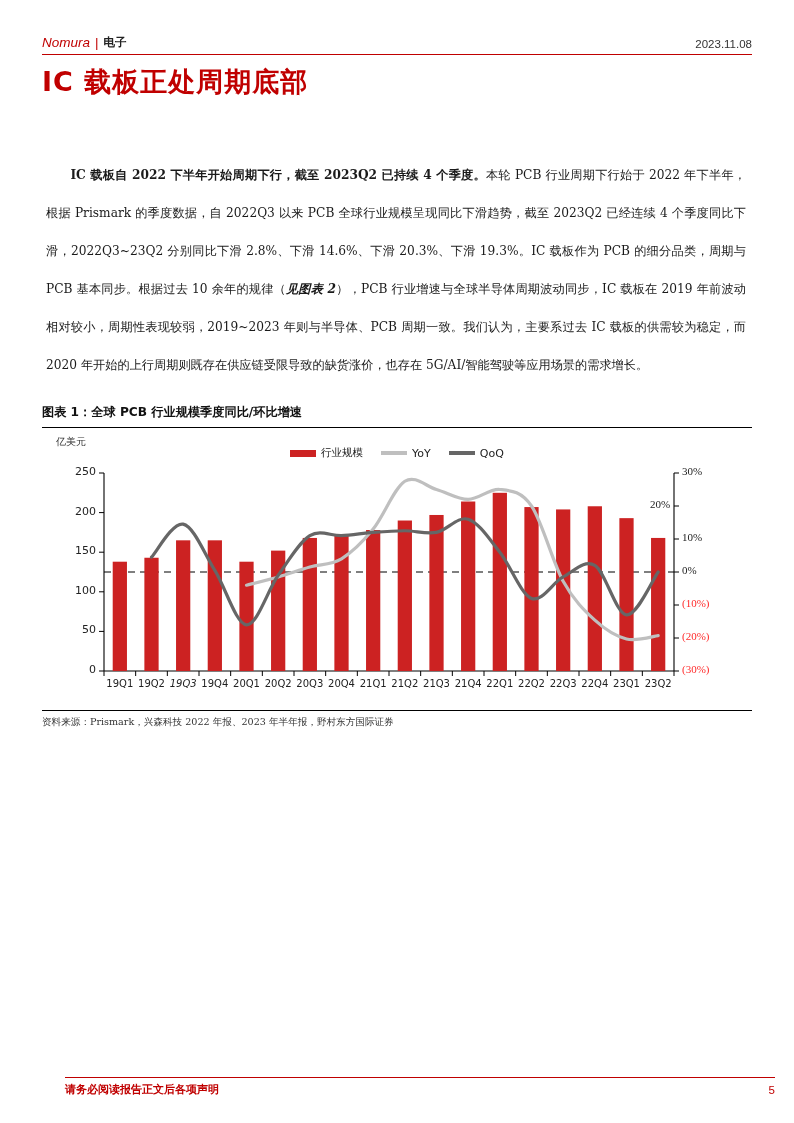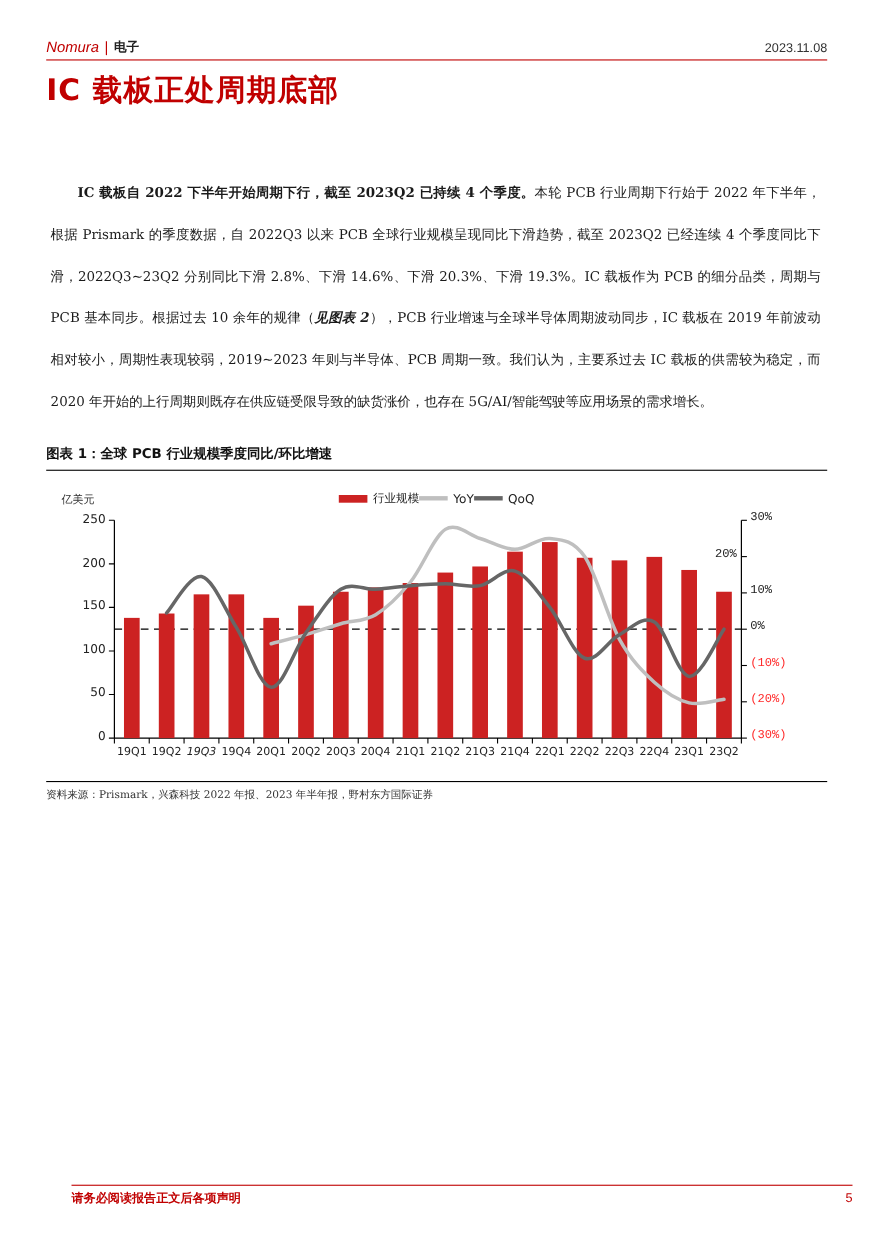--- a/index.html
+++ b/index.html
@@ -45,39 +45,39 @@
     padding-bottom:6px;
   }
   .ex-rule{border-top:1.3px solid #000;}
   .ex-bottom-rule{border-top:1px solid #000;margin-top:2px;}
   .ex-source{
     font-family:"DejaVu Serif",serif;font-size:9.6px;color:#333;padding-top:5px;
   }
   
   .chart{position:relative;width:710px;height:280px;}
   .unit{
-    position:absolute;left:14px;top:19px;font-family:Liberation Serif, serif;
+    position:absolute;left:14px;top:7px;font-family:Liberation Serif, serif;
     font-size:10px;color:#333;
   }
   .legend{
     position:absolute;left:0;top:18px;width:710px;display:flex;justify-content:center;
-    align-items:center;
+    gap:18px;align-items:center;
   }
   .lg{display:flex;align-items:center;gap:5px;}
   .lg-swatch{width:26px;height:7px;display:inline-block;}
   .lg-line{width:26px;height:4px;display:inline-block;}
   .lg-txt{font-family:"DejaVu Sans",sans-serif;font-size:11px;color:#222;}
   .lg-txt.cn{font-family:"DejaVu Serif",serif;font-size:10.5px;}
   .svgwrap{position:absolute;left:0;top:0;width:710px;height:280px;}
   .ylab{
     position:absolute;font-family:"DejaVu Sans",sans-serif;font-size:11px;color:#222;
     text-align:right;width:34px;
   }
   .rlab{
-    position:absolute;font-family:Liberation Mono, monospace;font-size:11px;
+    position:absolute;font-family:Liberation Serif, serif;font-size:11px;
     text-align:left;width:48px;
   }
   .rlab.neg{color:#ff2a2a;}
   .rlab.pos{color:#222;}
   .xlab{
     position:absolute;font-family:"DejaVu Sans",sans-serif;font-size:10px;color:#222;
     text-align:center;width:40px;
   }
   
   .ftr{

